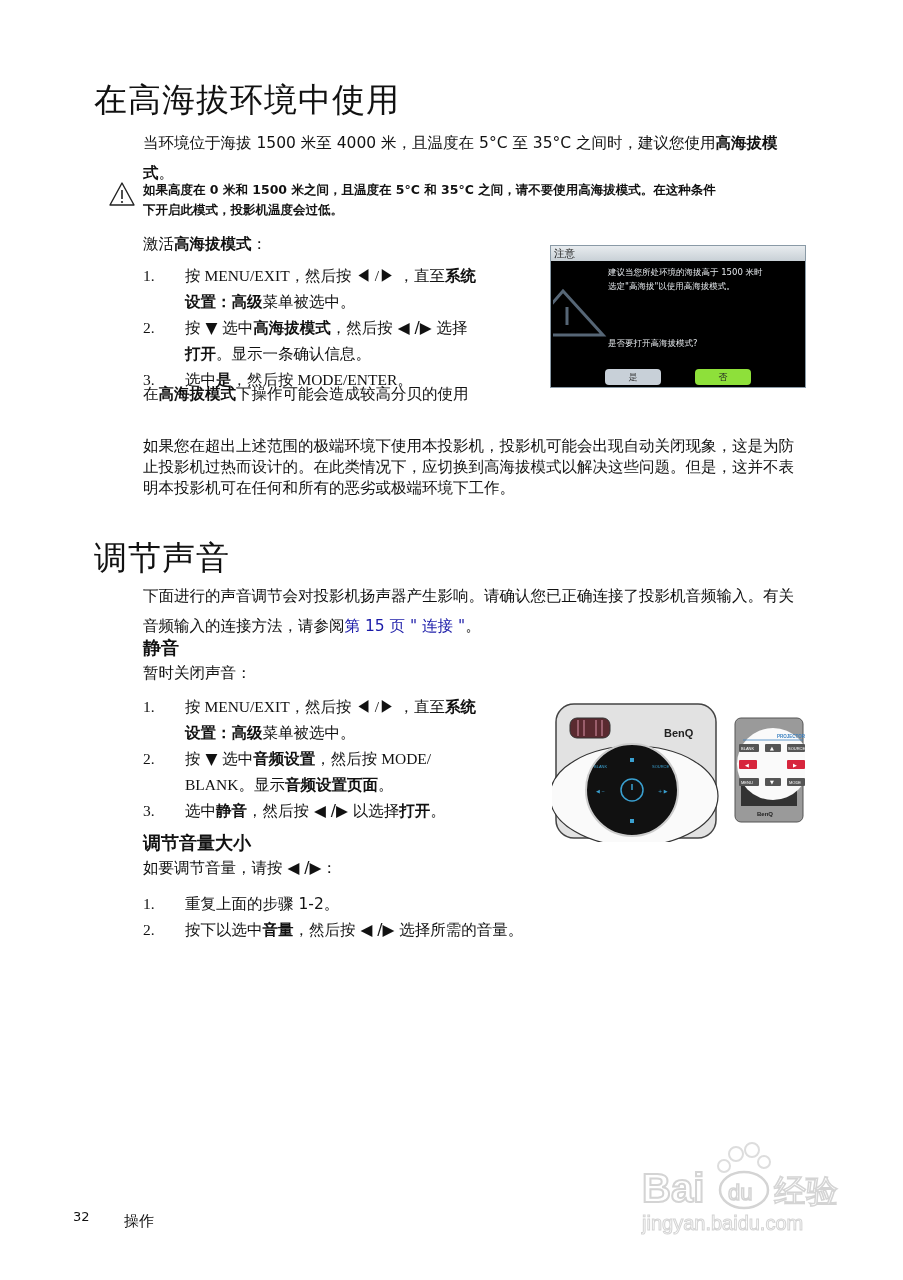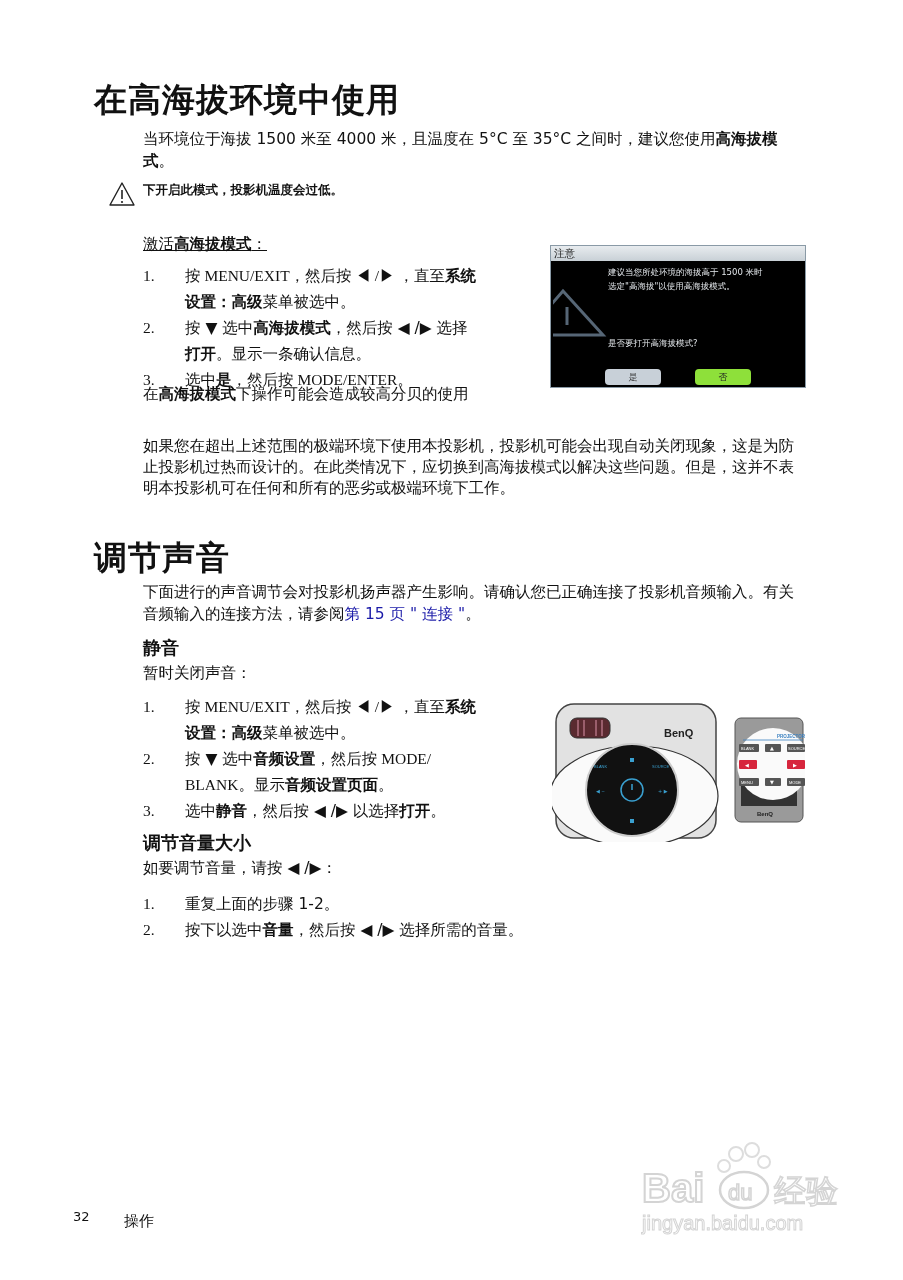--- a/index.html
+++ b/index.html
@@ -1,20 +1,20 @@
 <!DOCTYPE html>
 <html><head>
 <meta charset="utf-8">
 <style>
   * { margin: 0; padding: 0; box-sizing: border-box; }
   html, body { width: 903px; height: 1280px; background: #ffffff; overflow: hidden; }
   body { position: relative; font-family: "DejaVu Sans", "Liberation Sans", sans-serif; color: #111; }
 
-  .h1 { position: absolute; left: 94px; font-size: 33px; font-weight: bold; letter-spacing: 1px; color: #111; line-height: 40px; }
-  .para { position: absolute; left: 143px; width: 662px; font-size: 15.5px; line-height: 22px; color: #111; }
+  .h1 { position: absolute; left: 94px; font-size: 33px; font-weight: normal; letter-spacing: 1px; color: #111; line-height: 40px; }
+  .para { position: absolute; left: 143px; width: 662px; font-size: 15.5px; line-height: 30px; color: #111; }
   .para b, .step b { font-weight: bold; }
   .note { position: absolute; left: 143px; width: 665px; font-size: 12.5px; font-weight: bold; line-height: 20px; color: #111; }
   .warn-icon { position: absolute; left: 108px; top: 181px; width: 28px; height: 26px; }
   .h2 { position: absolute; left: 143px; font-size: 18px; font-weight: bold; color: #111; line-height: 24px; }
   .sub { position: absolute; left: 143px; font-size: 15.5px; line-height: 22px; color: #111; }
 
   .steps { position: absolute; left: 143px; width: 400px; }
   .step { position: relative; padding-left: 42px; font-size: 15.5px; line-height: 26px; color: #111; }
   .step .num { position: absolute; left: 0; top: 0; font-family: "Liberation Serif", serif; }
   .serif { font-family: "Liberation Serif", serif; }
@@ -47,24 +47,25 @@
 <div class="para" style="top:128px;">
   <span>当环境位于海拔 1500 米至 4000 米，且温度在 5°C 至 35°C 之间时，建议您使用</span><b>高海拔模式</b><span>。</span>
 </div>
 
 <svg class="warn-icon" viewBox="0 0 28 26">
   <path d="M14 2 L26 24 L2 24 Z" fill="none" stroke="#222" stroke-width="1.4" stroke-linejoin="round"></path>
   <line x1="14" y1="9" x2="14" y2="18" stroke="#222" stroke-width="1.6"></line>
   <circle cx="14" cy="21" r="1.1" fill="#222"></circle>
 </svg>
 <div class="note" style="top:180px;">
+  <div>如果高度在 0 米和 1500 米之间，且温度在 5°C 和 35°C 之间，请不要使用高海拔模式。在这种条件</div>
   <div>下开启此模式，投影机温度会过低。</div>
 </div>
 
-<div class="sub" style="top:233px;text-decoration:underline;">
+<div class="sub" style="top:233px;">
   <span>激活</span><b>高海拔模式</b><span>：</span>
 </div>
 
 <div class="steps" style="top:263px;">
   <div class="step">
     <span class="num">1.</span>
     <span class="serif">按 MENU/EXIT，然后按 ◀ /▶ ，直至</span><b>系统</b><br>
     <b>设置：高级</b><span>菜单被选中。</span>
   </div>
   <div class="step">

